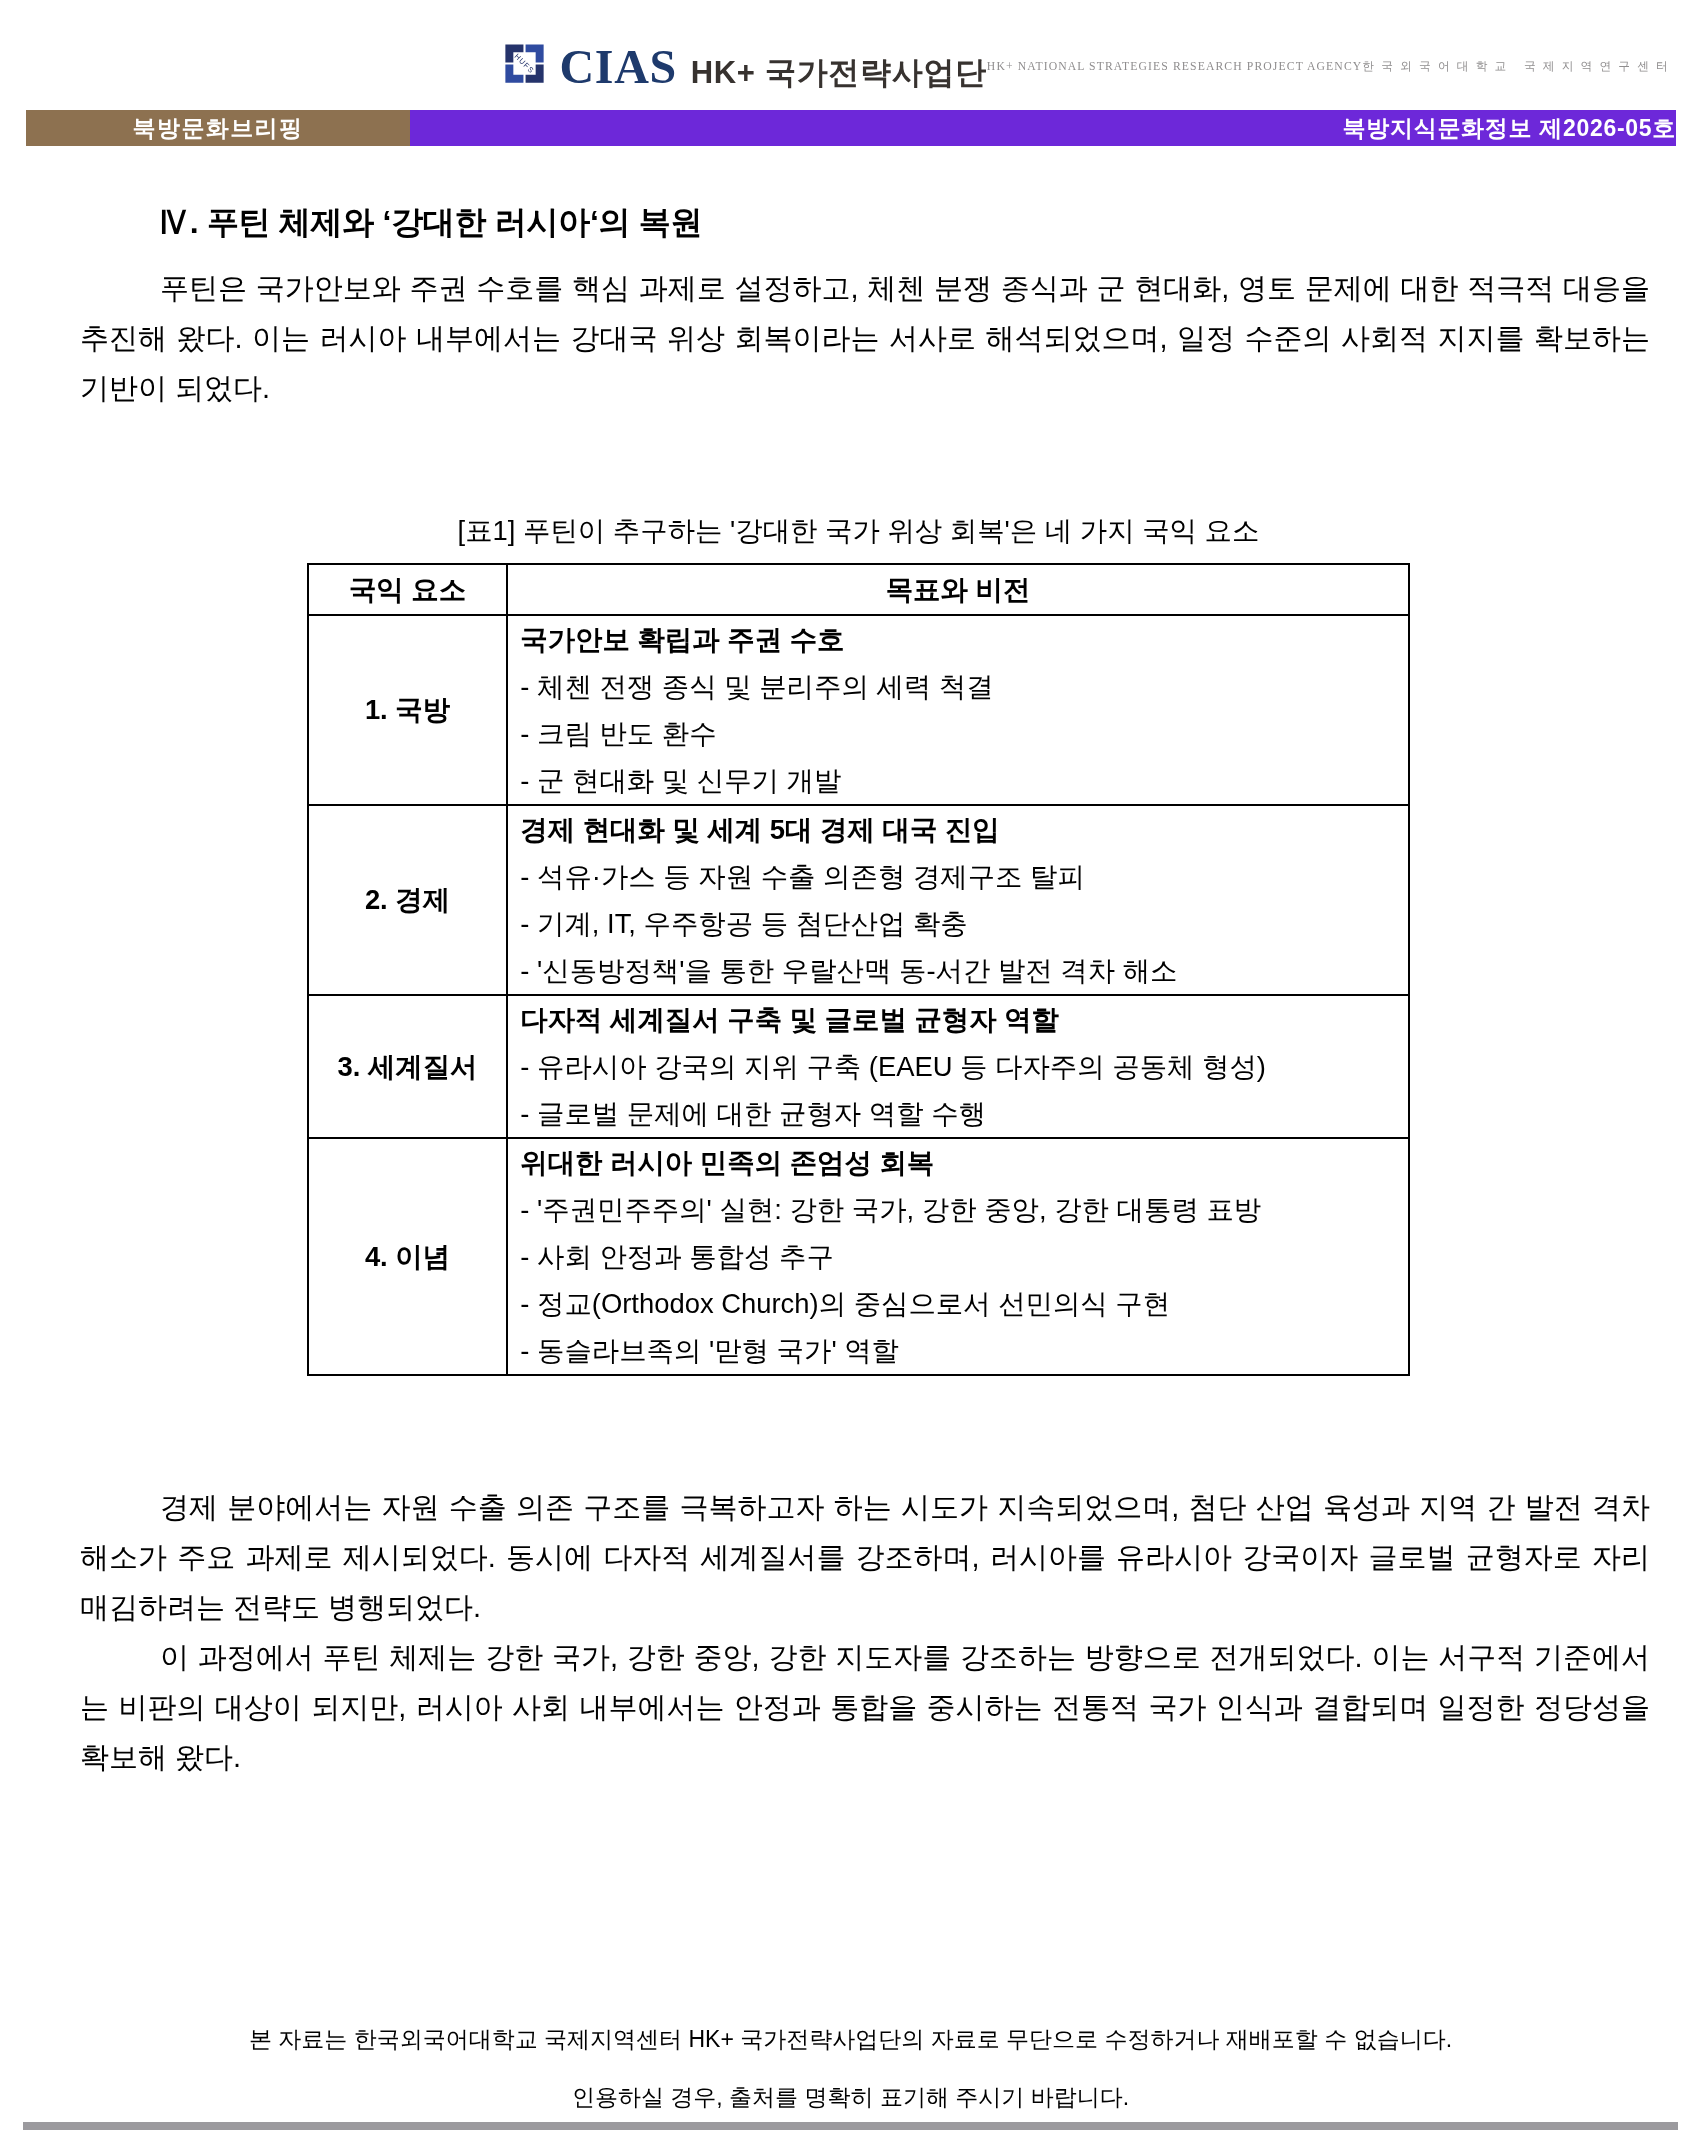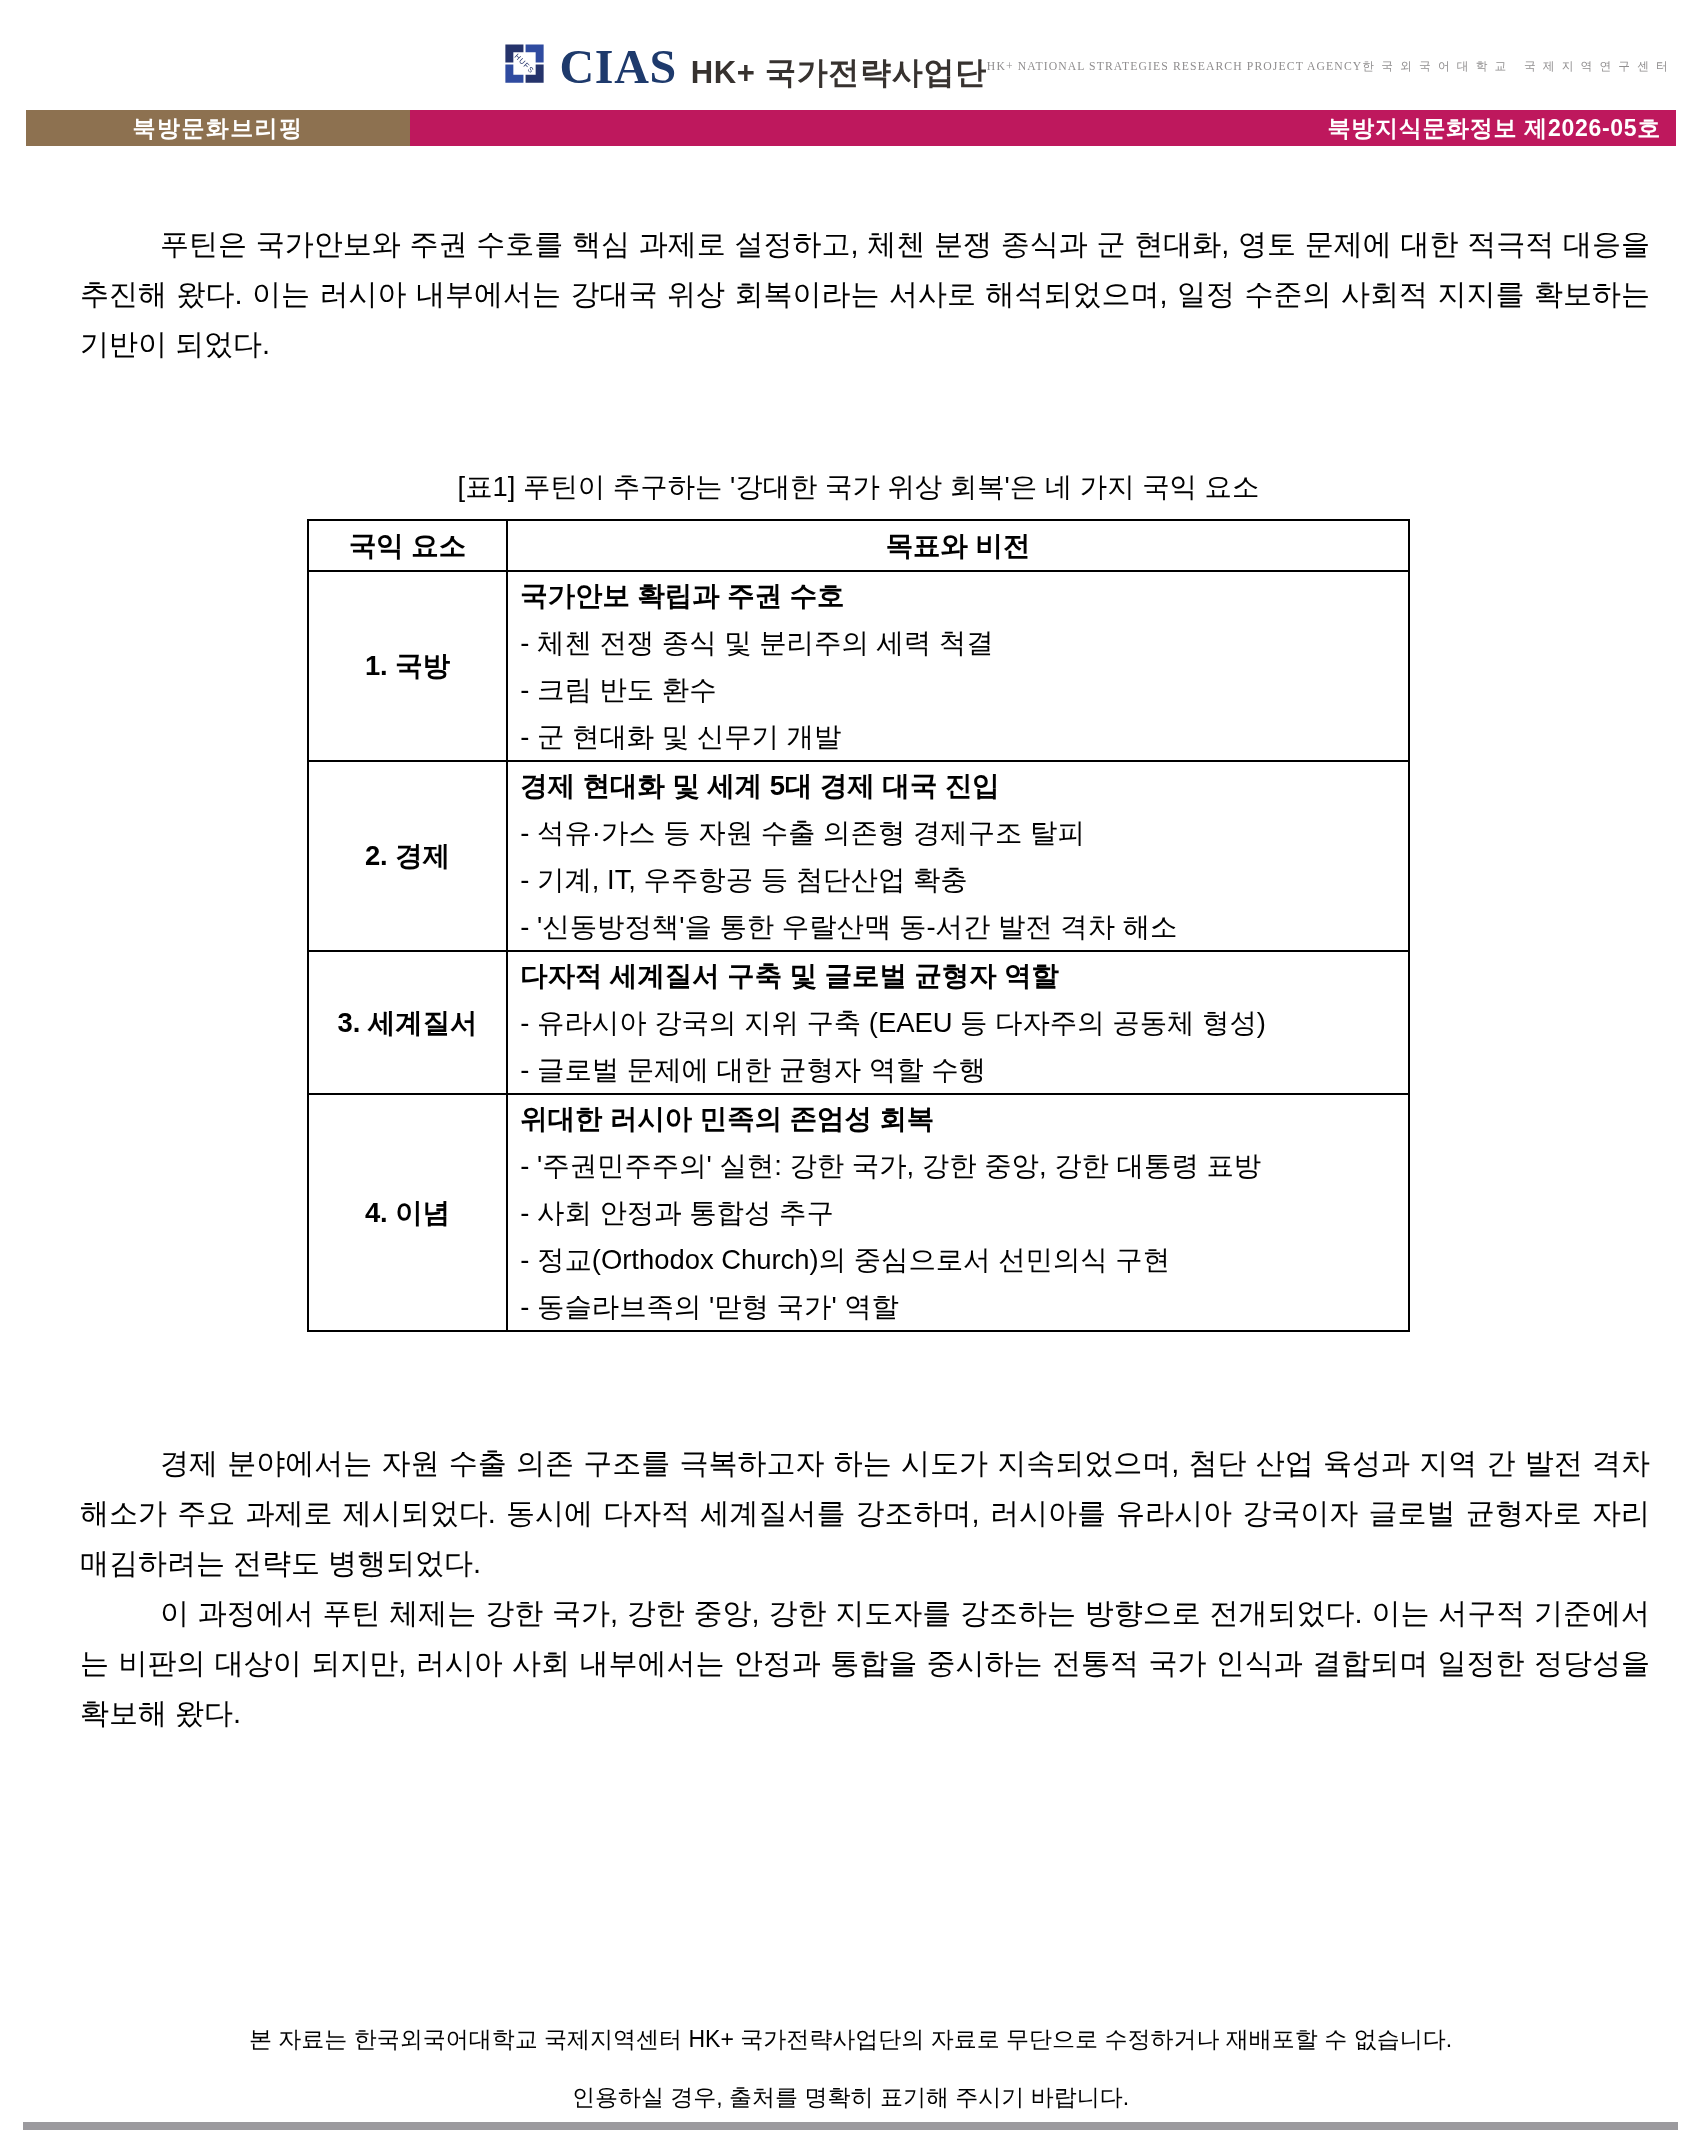--- a/index.html
+++ b/index.html
@@ -14,22 +14,22 @@
   .cias{font-family:"Liberation Serif", serif;font-weight:bold;font-size:48px;line-height:44px;color:#1e3a6c;letter-spacing:0.7px;}
   .org{display:flex;margin-left:4.1px;padding-bottom:0;}
   .org-kr{font-size:31px;font-weight:800;color:#37322f;letter-spacing:0.7px;line-height:32px;white-space:nowrap;}
   .org-en{font-family:"Liberation Serif", serif;font-size:11.7px;color:#8f8d8e;letter-spacing:1.1px;margin-top:3.4px;white-space:nowrap;}
   .org-sub{font-size:11.7px;color:#8f8d8e;letter-spacing:7.2px;margin-top:2.1px;white-space:nowrap;}
 
   
   .band{position:absolute;top:110px;left:26px;right:25px;height:36px;display:flex;}
   .band-left{width:384px;background:#8d7150;color:#fff;font-size:23px;font-weight:bold;
              display:flex;align-items:center;justify-content:center;letter-spacing:1.4px;}
-  .band-right{flex:1;background:#be185d;color:#fff;font-size:23px;font-weight:bold;
-              display:flex;align-items:center;justify-content:flex-end;padding-right:15px;letter-spacing:0.7px;}
+  .band-right{flex:1;background:#6d28d9;color:#fff;font-size:23px;font-weight:bold;
+              display:flex;align-items:center;justify-content:flex-end;letter-spacing:0.7px;}
 
   
   .content{position:absolute;top:200px;left:80px;width:1570px;}
   .section-title{margin:0 0 0 78px;font-size:32px;font-weight:800;line-height:44px;letter-spacing:-0.3px;}
   .body-p{margin:19px 0 0 0;font-size:29px;line-height:50px;text-align:justify;text-indent:80px;
           word-break:break-all;}
   .body-p + .body-p{margin-top:0;}
 
   
   .table-block{width:1103px;margin:101px 0 0 227px;}
@@ -68,20 +68,21 @@
     <div class="org-sub">한국외국어대학교  국제지역연구센터</div>
   </div>
 </header>
 
 <div class="band">
   <div class="band-left">북방문화브리핑</div>
   <div class="band-right">북방지식문화정보 제2026-05호</div>
 </div>
 
 <main class="content">
+  <h1 class="section-title">Ⅳ. 푸틴 체제와 ‘강대한 러시아‘의 복원</h1>
 
   <p class="body-p">푸틴은 국가안보와 주권 수호를 핵심 과제로 설정하고, 체첸 분쟁 종식과 군 현대화, 영토 문제에 대한 적극적 대응을 추진해 왔다. 이는 러시아 내부에서는 강대국 위상 회복이라는 서사로 해석되었으며, 일정 수준의 사회적 지지를 확보하는 기반이 되었다.</p>
 
   <div class="table-block">
     <div class="caption">[표1] 푸틴이 추구하는 '강대한 국가 위상 회복'은 네 가지 국익 요소</div>
     <table>
       <colgroup>
           <col class="c1">
           <col>
         </colgroup>

